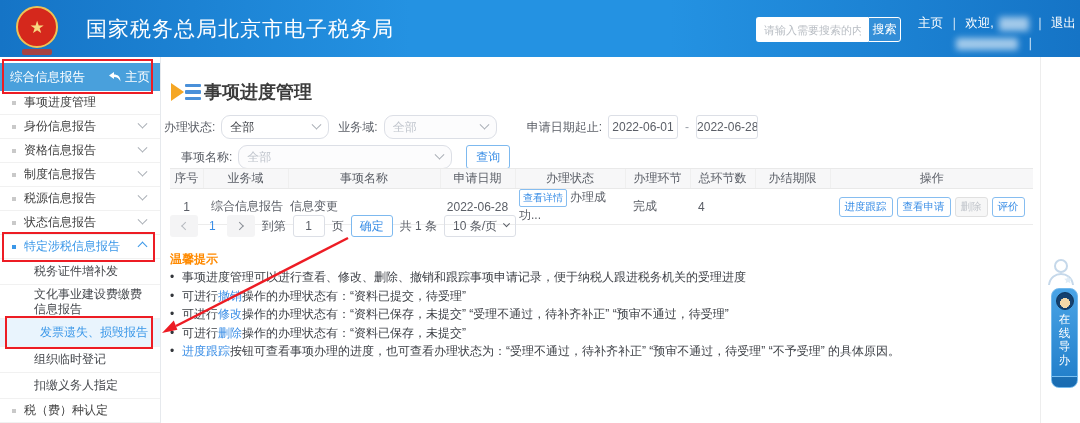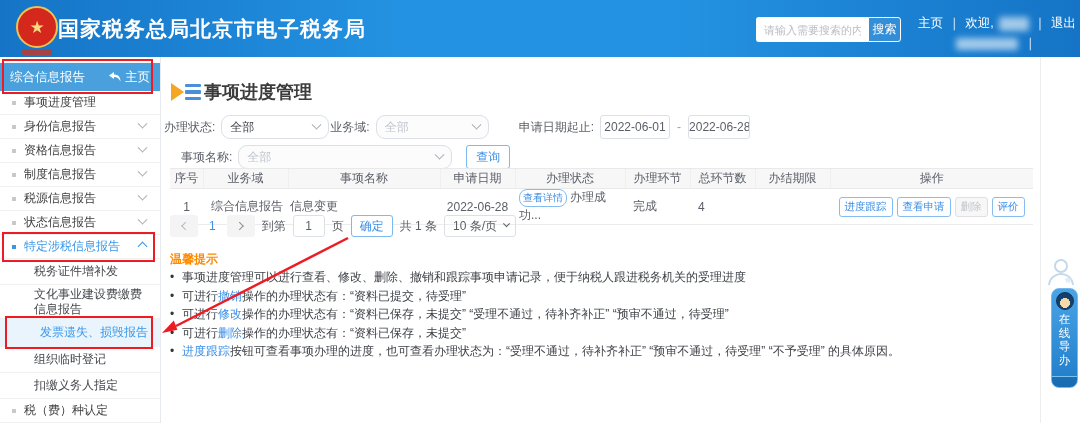--- a/index.html
+++ b/index.html
@@ -6,22 +6,22 @@
   html,body { width:1080px; height:423px; overflow:hidden; background:#fff;
     font-family:"Liberation Sans","DejaVu Sans",sans-serif; }
   
   .hdr { position:relative; height:57px;
     background:linear-gradient(90deg,#1574c6 0%,#2492e2 38%,#2492e2 62%,#1574c6 100%); }
   .emblem { position:absolute; left:16px; top:6px; width:42px; height:42px; border-radius:50%;
     background:#d5281c; border:2px solid #eec255; display:flex; align-items:center; justify-content:center;
     color:#f7d981; font-size:17px; }
   .emblem-mark { position:absolute; left:22px; top:49px; width:30px; height:6px;
     background:#c03a2b; border-radius:2px; opacity:.85; }
-  .hdr-title { position:absolute; left:58px; top:0; line-height:57px; color:#fff;
-    font-size:21px; font-weight:bold; letter-spacing:1px; }
+  .hdr-title { position:absolute; left:86px; top:0; line-height:57px; color:#fff;
+    font-size:21px; font-weight:normal; letter-spacing:1px; }
   .hdr-search { position:absolute; left:756px; top:17px; width:112px; height:25px;
     border:1px solid #fff; border-right:none; border-radius:3px 0 0 3px; background:#fff;
     font-size:11px; padding:0 7px; color:#333; outline:none; }
   .hdr-search::placeholder { color:#b9bec4; }
   .hdr-search-btn { position:absolute; left:868px; top:17px; height:25px; width:33px;
     background:rgba(255,255,255,.10); border:1px solid #fff; border-radius:0 3px 3px 0;
     color:#fff; font-size:12px; cursor:pointer; }
   .hdr-user { position:absolute; left:918px; top:0; width:158px; color:#fff; font-size:12.5px; }
   .hdr-user .l1 { margin-top:15px; display:flex; align-items:center; gap:5px; white-space:nowrap; }
   .hdr-user .l2 { margin-top:3px; padding-left:38px; display:flex; align-items:center; gap:6px; }
@@ -72,21 +72,21 @@
   .q-btn { margin-left:14px; height:24px; width:44px; background:#fff; border:1px solid #7db9ef;
     border-radius:3px; color:#3a8ee6; font-size:12px; cursor:pointer; }
   
   .tbl { position:absolute; left:9px; top:111px; width:863px; border-collapse:collapse; table-layout:fixed; }
   .tbl th { height:20px; background:#f7f7f8; border-top:1px solid #e9e9e9; border-bottom:1px solid #e9e9e9;
     font-size:12px; font-weight:normal; color:#5a5e66; border-left:1px solid #efefef; }
   .tbl th:first-child { border-left:none; }
   .tbl td { height:21px; border-bottom:1px solid #ececec; font-size:12px; color:#5a5e66; }
   .c { text-align:center; } .l { text-align:left; padding-left:8px; }
   .mini-btn { display:inline-block; border:1px solid #86bdf0; color:#3a8ee6; background:#fff;
-    border-radius:8px; font-size:10px; padding:1px 3px; margin-right:3px; cursor:pointer; }
+    border-radius:2px; font-size:10px; padding:1px 3px; margin-right:3px; cursor:pointer; }
   .act-btn { display:inline-block; border:1px solid #86bdf0; color:#3a8ee6; background:#fff;
     border-radius:3px; font-size:10.5px; padding:2px 5px; margin:0 2px; cursor:pointer; }
   .act-btn.dis { border-color:#e0e0e0; color:#c2c6cc; background:#f7f7f7; cursor:default; }
   
   .pager { position:absolute; left:9px; top:158px; display:flex; align-items:center;
     font-size:12px; color:#5a5e66; gap:7px; }
   .pg-btn { width:28px; height:22px; background:#f4f4f5; border-radius:3px; display:flex;
     align-items:center; justify-content:center; cursor:pointer; }
   .pg-btn .chev { margin:0; border-color:#b6babf; width:6px; height:6px; }
   .pg-btn .chev.left { transform:rotate(135deg) translate(-1px,-1px); }
@@ -231,21 +231,21 @@
       </span>
       <span class="pt-text">事项进度管理</span>
     </div>
 
     <div class="frow f1">
       <span class="flabel">办理状态:</span>
       <span class="sel w108">
         <span>全部</span>
         <span class="chev"></span>
       </span>
-      <span class="flabel" style="margin-left:1px">业务域:</span>
+      <span class="flabel" style="margin-left:9px">业务域:</span>
       <span class="sel dim w113">
         <span>全部</span>
         <span class="chev"></span>
       </span>
       <span class="flabel" style="margin-left:30px">申请日期起止:</span>
       <input class="date-in" value="2022-06-01" style="">
       <span class="date-sep">-</span>
       <input class="date-in" style="width: 62px;" value="2022-06-28">
     </div>
 

